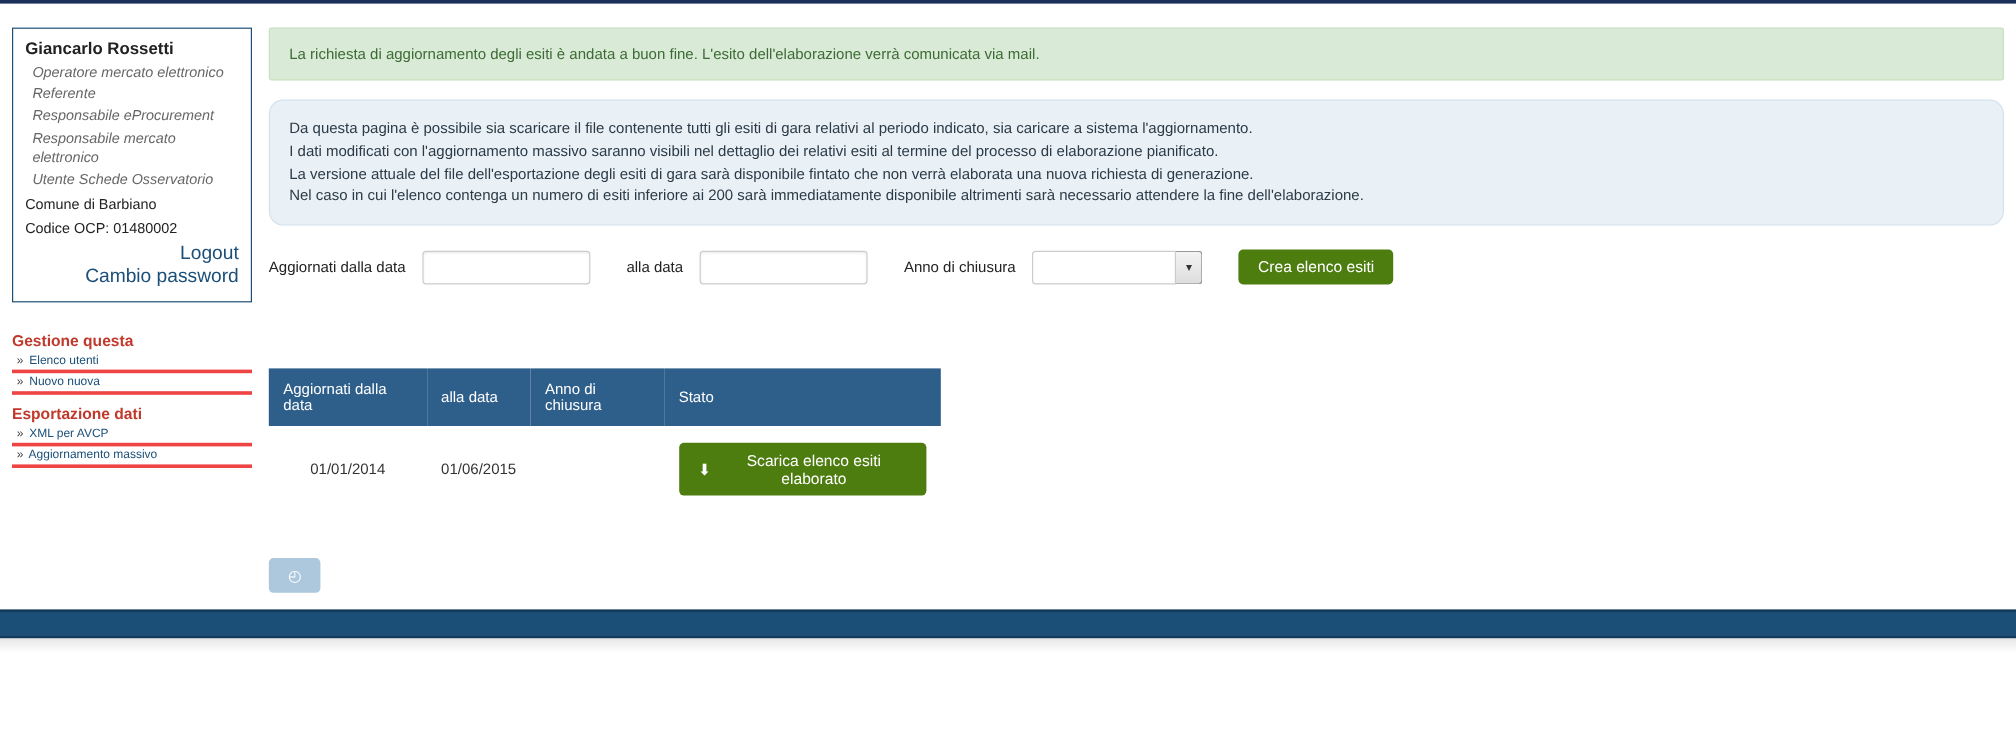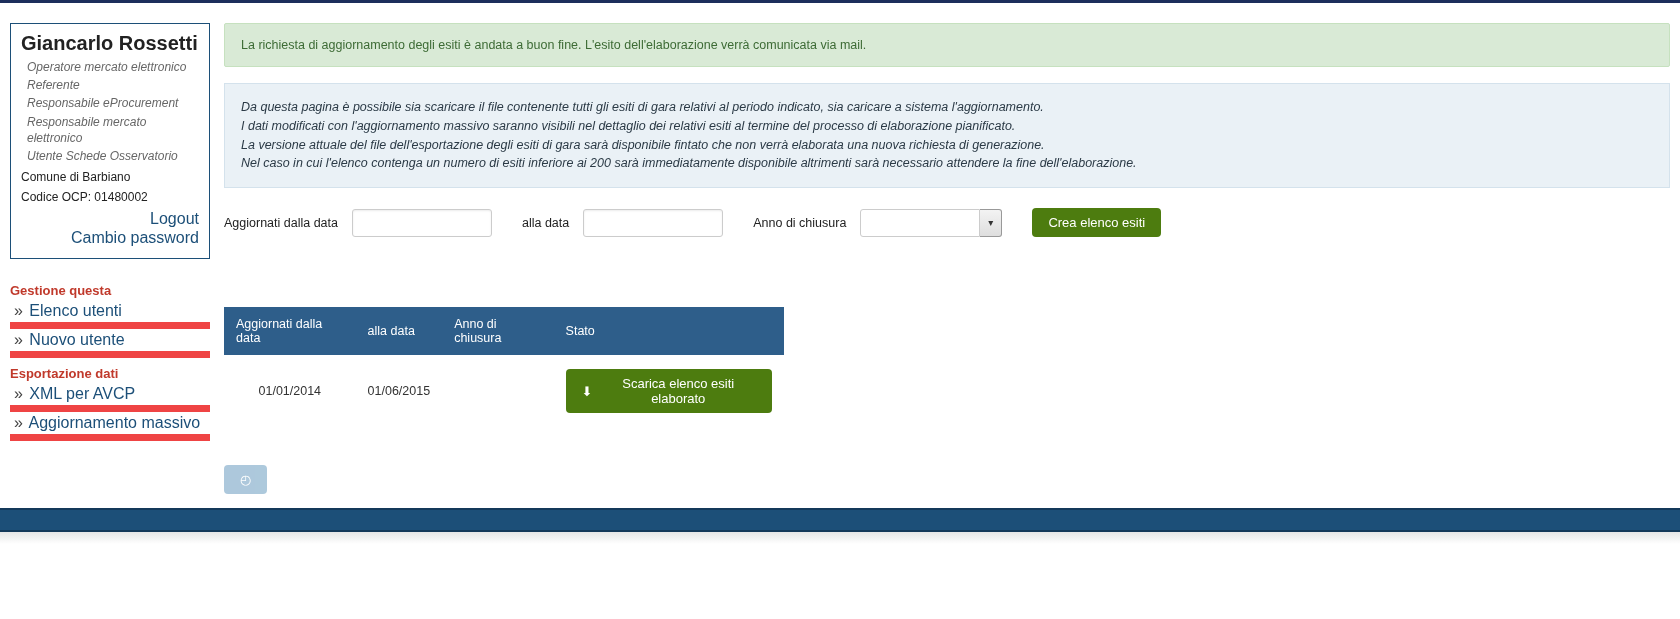--- a/index.html
+++ b/index.html
@@ -30,21 +30,21 @@
       margin-top: 20px;
     }
     .user-box {
       border: 1px solid #1c4f78;
       padding: 8px 10px 10px 10px;
       color: #333;
     }
     .user-box .username {
       font-weight: bold;
       color: #222;
-      font-size: 20px;
+      font-size: 14px;
       margin-bottom: 4px;
     }
     .user-box .role {
       font-style: italic;
       color: #666;
       padding-left: 6px;
       margin: 2px 0;
       font-size: 12px;
       line-height: 1.35;
     }
@@ -70,23 +70,23 @@
     .nav-section-title {
       color: #c0392b;
       font-weight: bold;
       font-size: 13px;
       margin: 8px 0 2px 0;
     }
     .nav-link {
       display: block;
       color: #1c4f78;
       text-decoration: none;
-      font-size: 16px;
+      font-size: 10px;
       padding: 2px 0 2px 4px;
-      border-bottom: 7px solid #ef4444;
+      border-bottom: 3px solid #ef4444;
     }
     .nav-link .chev {
       color: #444;
       letter-spacing: -2px;
       margin-right: 4px;
     }
     
     .main {
       flex: 1;
       margin-left: 14px;
@@ -99,25 +99,24 @@
       padding: 14px 16px;
       border-radius: 2px;
       font-size: 12.5px;
       margin-bottom: 16px;
     }
     .info-box {
       background: #eaf1f6;
       border: 1px solid #d4e2ec;
       color: #2b3a46;
       padding: 14px 16px;
-      border-radius: 0;
+      border-radius: 12px;
       font-size: 12.5px;
       line-height: 1.5;
       margin-bottom: 20px;
-      font-style: italic;
     }
     .filter-row {
       display: flex;
       align-items: center;
       gap: 30px;
       margin-bottom: 70px;
       flex-wrap: wrap;
     }
     .filter-group {
       display: flex;
@@ -244,21 +243,21 @@
     </div>
 
     <nav class="nav">
       <div class="nav-section-title">Gestione questa</div>
       <a href="#" class="nav-link">
         <span class="chev">»</span>
         <span>Elenco utenti</span>
       </a>
       <a href="#" class="nav-link">
         <span class="chev">»</span>
-        <span>Nuovo utente</span>
+        <span>Nuovo nuova</span>
       </a>
 
       <div class="nav-section-title">Esportazione dati</div>
       <a href="#" class="nav-link">
         <span class="chev">»</span>
         <span>XML per AVCP</span>
       </a>
       <a href="#" class="nav-link">
         <span class="chev">»</span>
         <span>Aggiornamento massivo</span>

